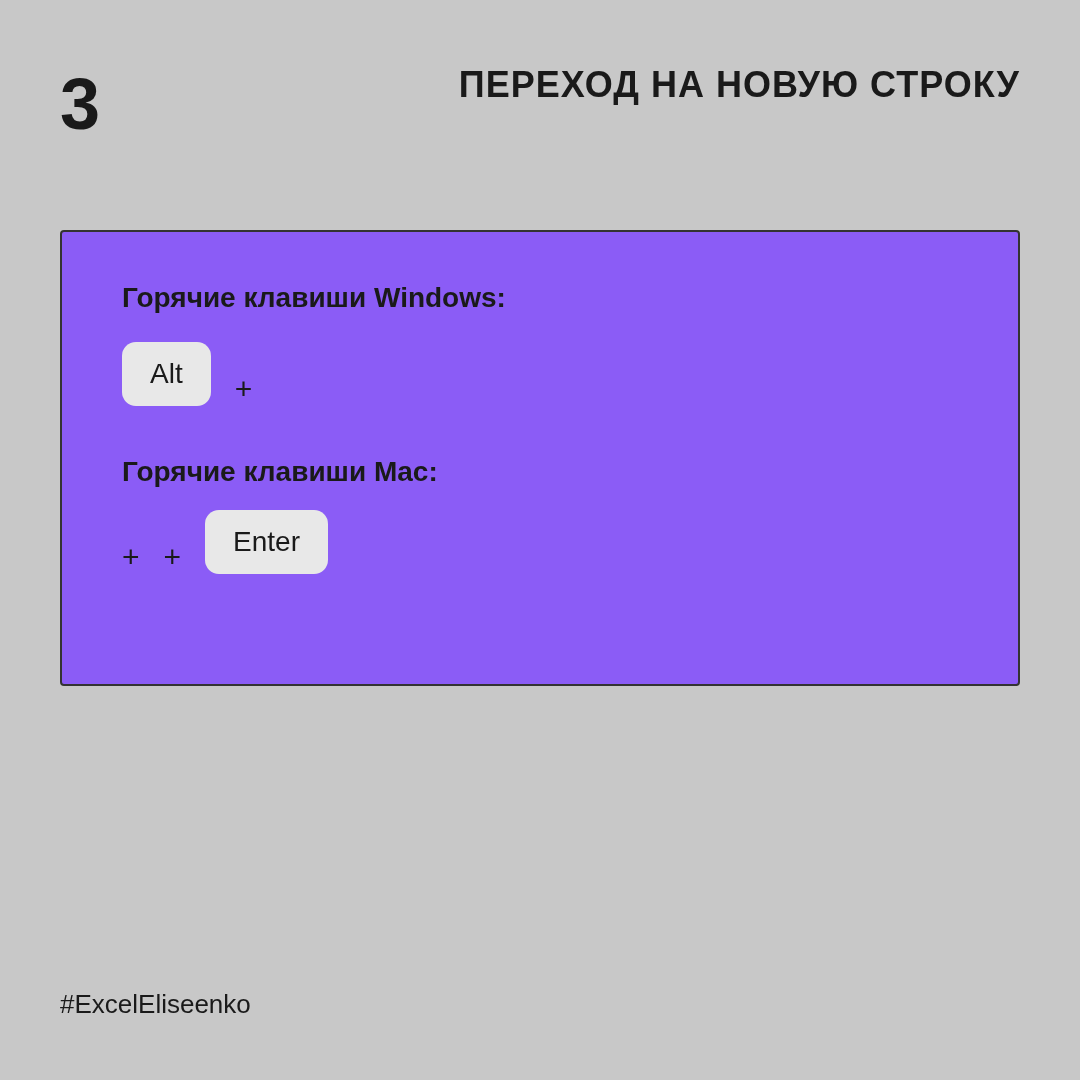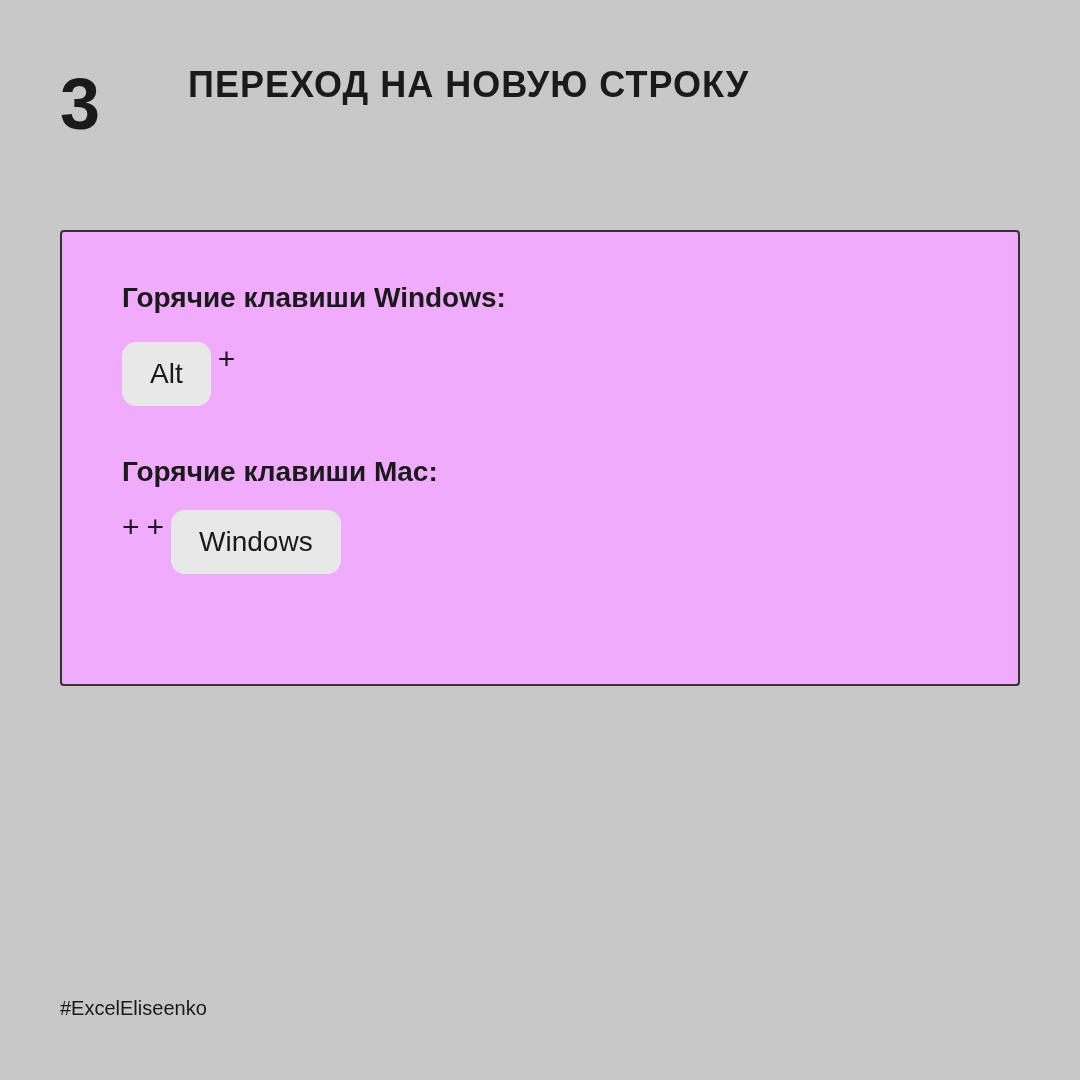--- a/index.html
+++ b/index.html
@@ -23,56 +23,56 @@
       left: 60px;
       font-size: 72px;
       font-weight: 900;
       color: #1a1a1a;
       line-height: 1;
     }
 
     .title-block {
       position: absolute;
       top: 60px;
-      left: 188px;
+      left: 179px;
       right: 60px;
-      text-align: left;
+      text-align: right;
     }
 
     .title-text {
       font-size: 36px;
       font-weight: 700;
       color: #1a1a1a;
       text-transform: uppercase;
       letter-spacing: 1px;
       line-height: 1.4;
     }
 
     .content-card {
       position: absolute;
       top: 230px;
       left: 60px;
       right: 60px;
-      background-color: #f0abfc;
+      background-color: #8b5cf6;
       border: 2px solid #333;
       border-radius: 4px;
       padding: 50px 60px 60px 60px;
     }
 
     .section-label {
       font-size: 28px;
       font-weight: 600;
       color: #1a1a1a;
       margin-bottom: 28px;
     }
 
     .keys-row {
       display: flex;
-      align-items: flex-start;
-      gap: 7px;
+      align-items: flex-end;
+      gap: 24px;
       margin-bottom: 50px;
     }
 
     .key-badge {
       background-color: #e8e8e8;
       border-radius: 14px;
       padding: 16px 28px;
       font-size: 28px;
       font-weight: 500;
       color: #1a1a1a;
@@ -102,21 +102,21 @@
     }
 
     .footer-url {
       font-size: 26px;
       font-weight: 500;
       color: #1a1a1a;
       margin-bottom: 8px;
     }
 
     .footer-hashtag {
-      font-size: 20px;
+      font-size: 26px;
       font-weight: 500;
       color: #1a1a1a;
     }
   </style>
 </head>
 <body>
 
 <div class="page-number">3</div>
 
 <div class="title-block">
@@ -133,21 +133,21 @@
       <span class="key-badge">Alt</span>
       <span class="plus-symbol">+</span>
     </div>
   </div>
 
   <div class="mac-section">
     <div class="section-label">Горячие клавиши Mac:</div>
     <div class="keys-row">
       <span class="plus-symbol">+</span>
       <span class="plus-symbol">+</span>
-      <span class="key-badge">Windows</span>
+      <span class="key-badge">Enter</span>
     </div>
   </div>
 
 </div>
 
 <div class="footer">
   <div class="footer-hashtag">#ExcelEliseenko</div>
 </div>
 
 </body></html>

